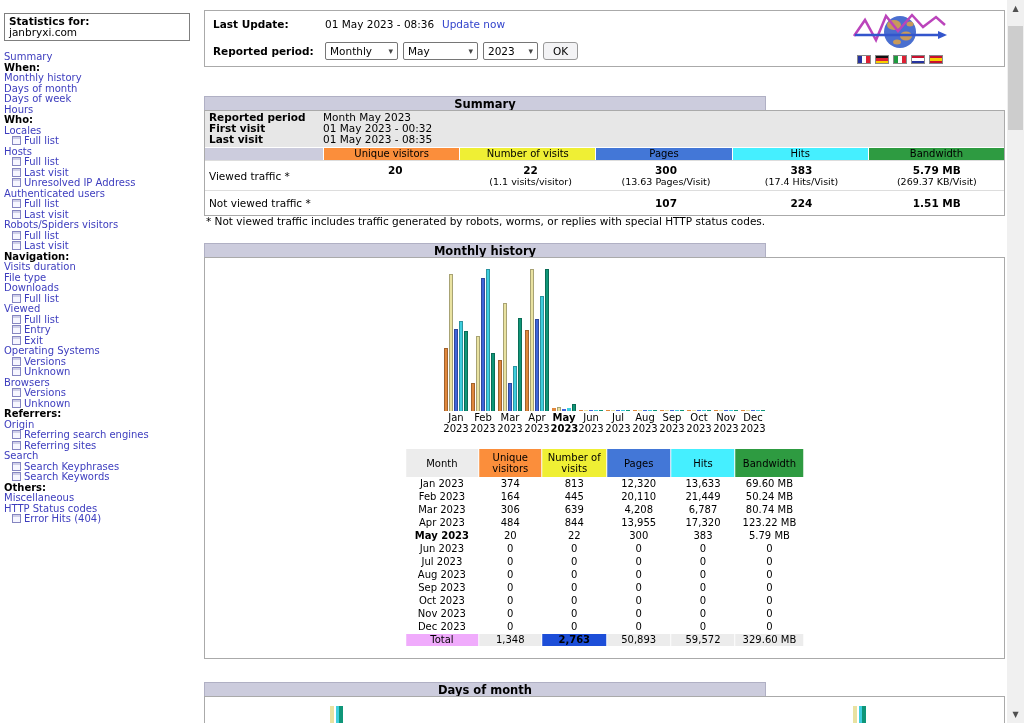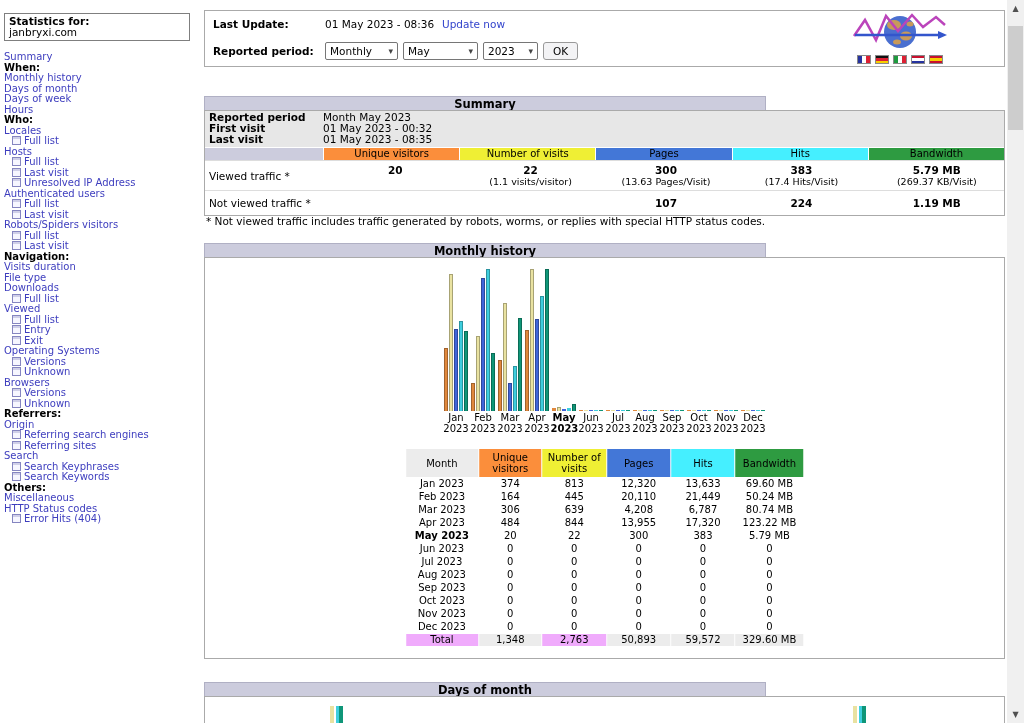--- a/index.html
+++ b/index.html
@@ -259,21 +259,21 @@
         <div class="sumcol">
           <span class="mainval"></span>
         </div>
         <div class="sumcol">
           <span class="mainval">107</span>
         </div>
         <div class="sumcol">
           <span class="mainval">224</span>
         </div>
         <div class="sumcol">
-          <span class="mainval">1.19 MB</span>
+          <span class="mainval">1.51 MB</span>
         </div>
       </div>
   </div>
 
   <div class="footnote">* Not viewed traffic includes traffic generated by robots, worms, or replies with special HTTP status codes.</div>
 
   <div class="sec-title" style="top:243px">Monthly history</div>
 
   <div class="monthly-box">
     <div class="mh-chart">
@@ -516,21 +516,21 @@
             <td class="c-month">Dec 2023</td>
             <td class="c-num">0</td>
             <td class="c-num">0</td>
             <td class="c-num">0</td>
             <td class="c-num">0</td>
             <td class="c-num">0</td>
           </tr>
           <tr>
             <td class="c-month" style="background: #f0abfc;">Total</td>
             <td class="c-num" style="background: rgb(236, 236, 236);">1,348</td>
-            <td class="c-num" style="background: #f0abfc;">2,763</td>
+            <td class="c-num" style="background: #1d4ed8; font-weight: bold;">2,763</td>
             <td class="c-num" style="background: rgb(236, 236, 236);">50,893</td>
             <td class="c-num" style="background: rgb(236, 236, 236);">59,572</td>
             <td class="c-num" style="background: rgb(236, 236, 236);">329.60 MB</td>
           </tr>
         </tbody>
     </table>
   </div>
 
   <div class="sec-title" style="top:682px">Days of month</div>
 

